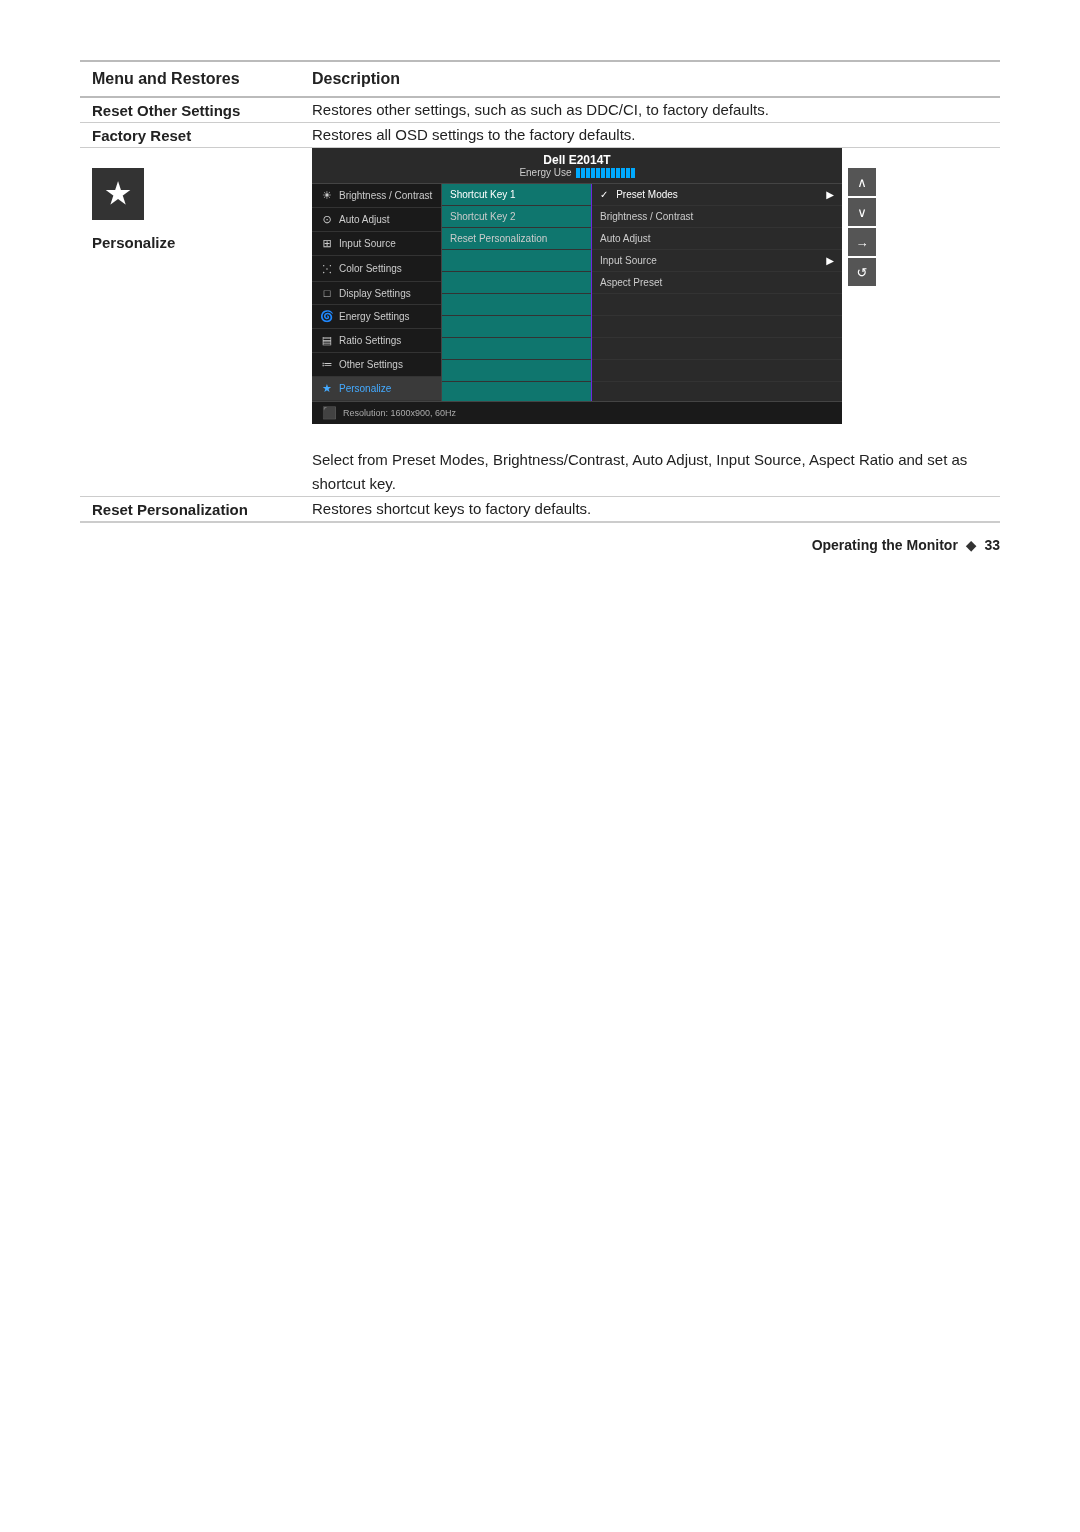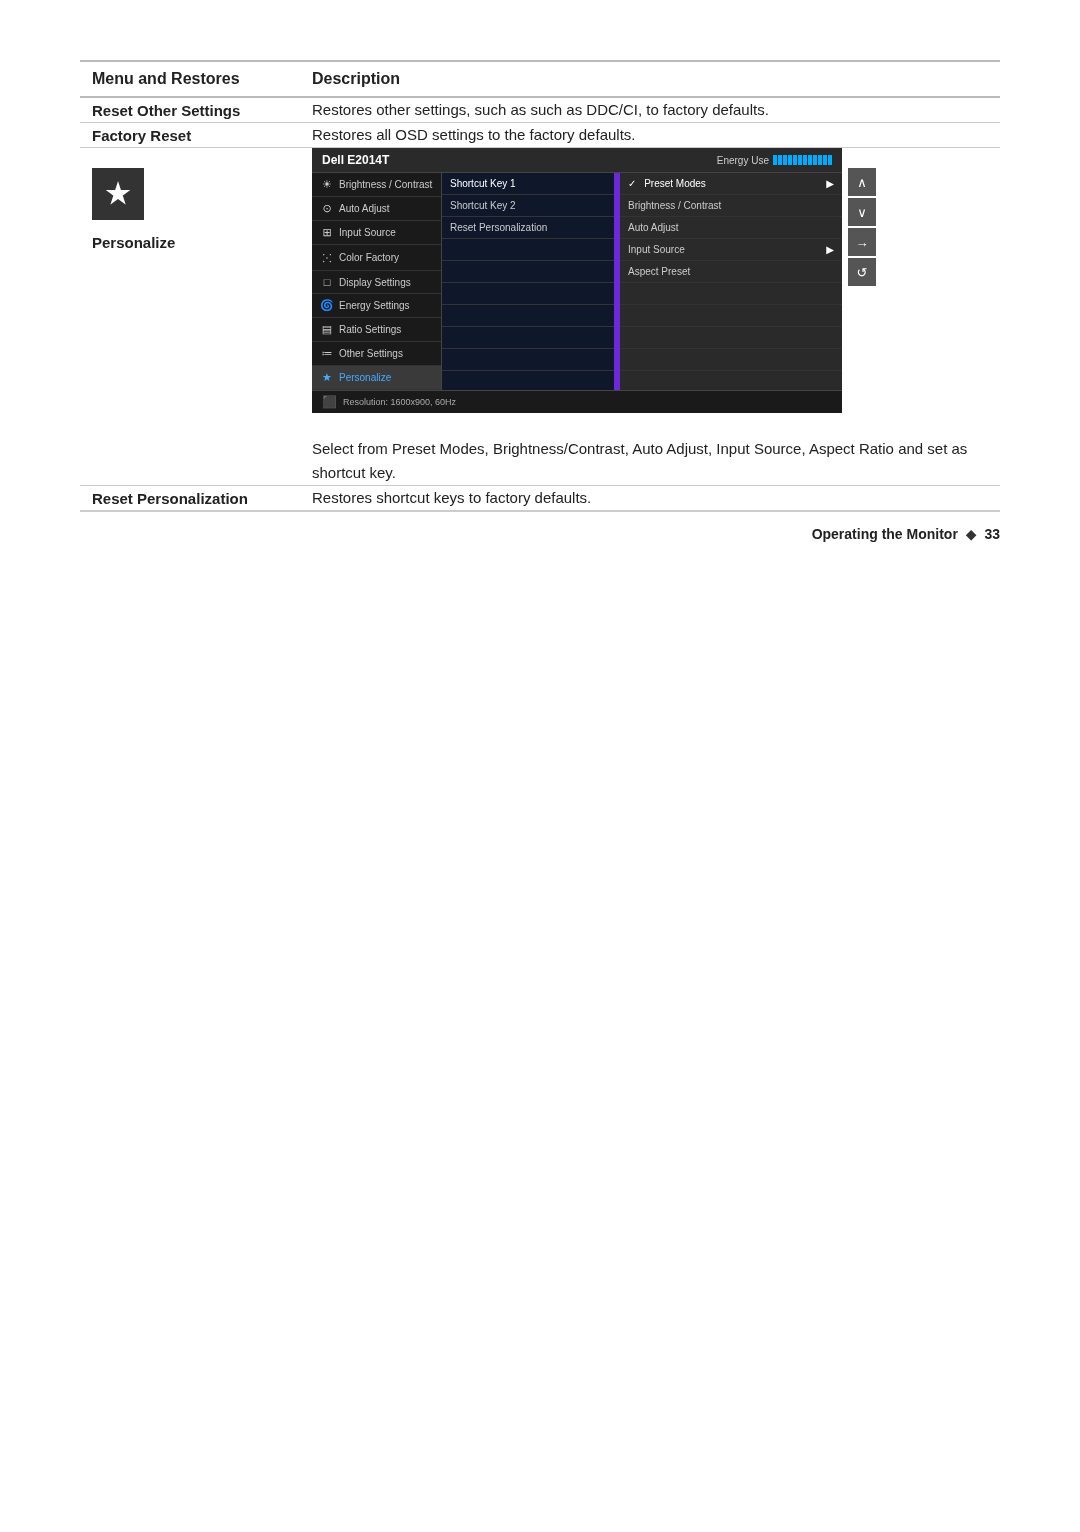--- a/index.html
+++ b/index.html
@@ -78,20 +78,21 @@
       margin-bottom: 14px;
     }
 
     .osd-header {
       display: flex;
       justify-content: space-between;
       align-items: center;
       padding: 5px 10px;
       background: #2a2a2a;
       border-bottom: 1px solid #444;
+      flex-direction: column;
     }
 
     .osd-title {
       font-size: 12px;
       color: #fff;
       font-weight: bold;
     }
 
     .osd-energy-label {
       font-size: 10px;
@@ -141,23 +142,23 @@
     }
 
     .osd-icon {
       margin-right: 5px;
       font-size: 11px;
       width: 14px;
       text-align: center;
     }
 
     .osd-middle {
-      width: 178px;
-      background: #0f172a;
-      border-right: 6px solid #6d28d9;
+      width: 150px;
+      background: #0f766e;
+      border-right: 1px solid #6d28d9;
     }
 
     .osd-middle-item {
       display: flex;
       align-items: center;
       padding: 5px 8px;
       color: #ccc;
       font-size: 10px;
       border-bottom: 1px solid #333;
     }
@@ -321,21 +322,21 @@
                 <div class="osd-left-item">
                   <span class="osd-icon">⊙</span>
                   <span>Auto Adjust</span>
                 </div>
                 <div class="osd-left-item">
                   <span class="osd-icon">⊞</span>
                   <span>Input Source</span>
                 </div>
                 <div class="osd-left-item">
                   <span class="osd-icon">⁙</span>
-                  <span>Color Factory</span>
+                  <span>Color Settings</span>
                 </div>
                 <div class="osd-left-item">
                   <span class="osd-icon">□</span>
                   <span>Display Settings</span>
                 </div>
                 <div class="osd-left-item">
                   <span class="osd-icon">🌀</span>
                   <span>Energy Settings</span>
                 </div>
                 <div class="osd-left-item">

